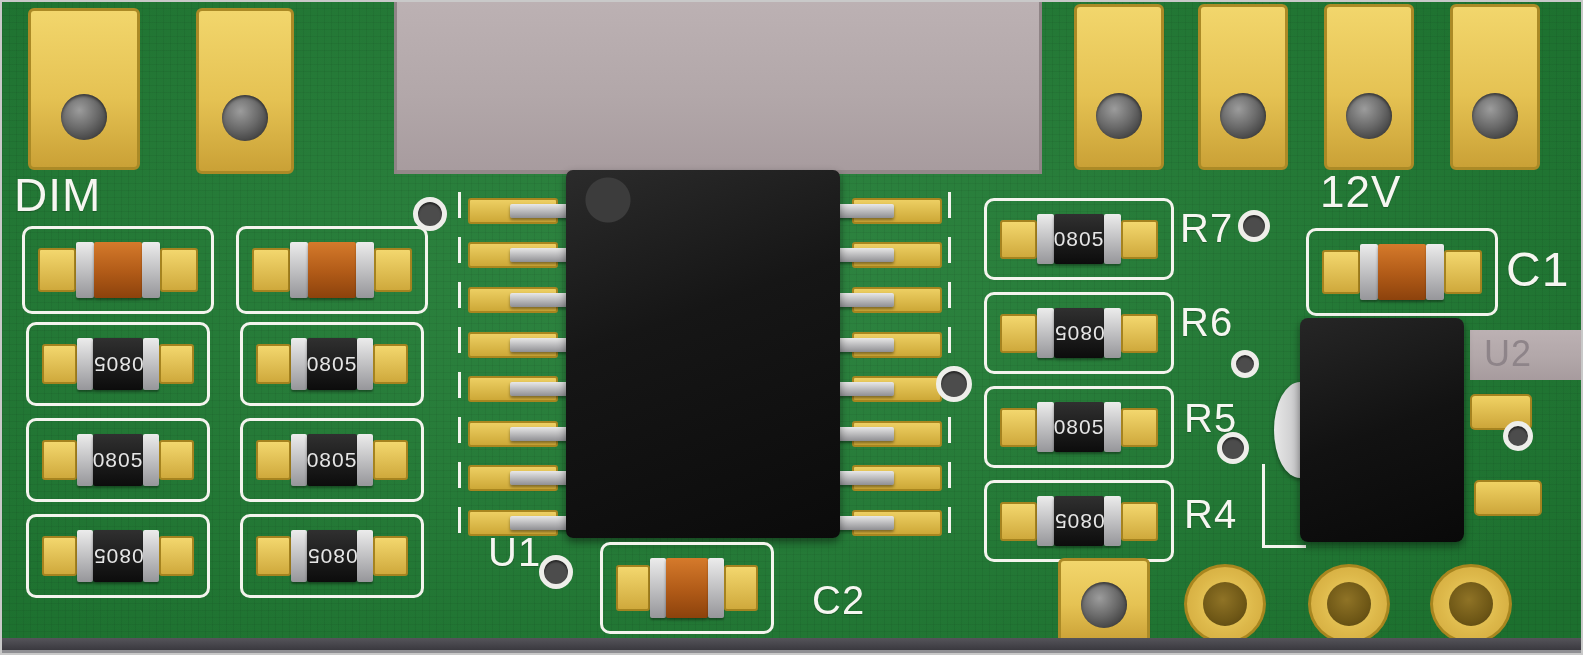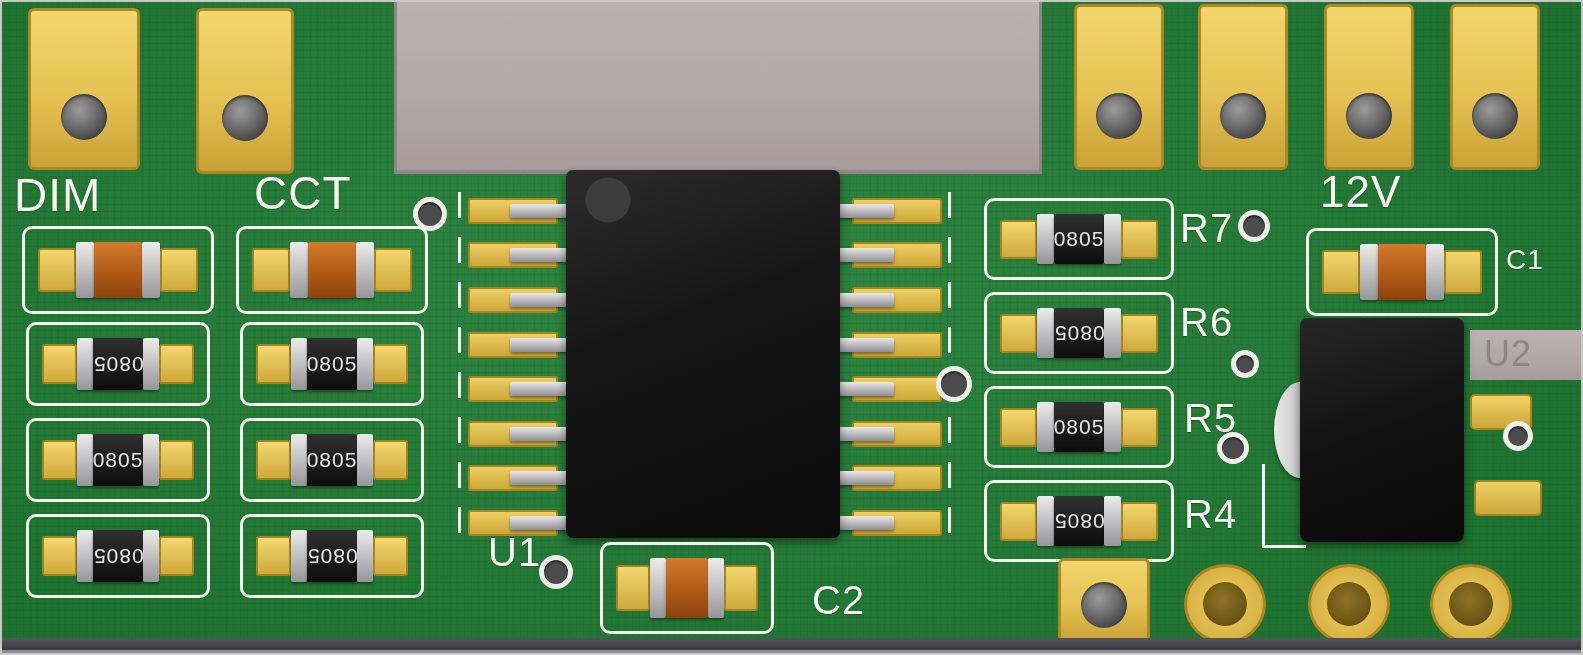--- a/index.html
+++ b/index.html
@@ -363,24 +363,23 @@
 
   <div class="via" style="left:411px;top:195px;width:34px;height:34px"></div>
   <div class="via" style="left:934px;top:364px;width:36px;height:36px"></div>
   <div class="via" style="left:1236px;top:208px;width:32px;height:32px"></div>
   <div class="via" style="left:1229px;top:348px;width:28px;height:28px"></div>
   <div class="via" style="left:1215px;top:430px;width:32px;height:32px"></div>
   <div class="via" style="left:537px;top:553px;width:34px;height:34px"></div>
   <div class="via" style="left:1501px;top:419px;width:30px;height:30px"></div>
 
   <span class="silk-label" style="left:12px;top:170px;font-size:46px">DIM</span>
-  <span class="silk-label" style="left:252px;top:168px;font-size:46px">CCT</span>
   <span class="silk-label" style="left:1318px;top:168px;font-size:44px">12V</span>
   <span class="silk-label" style="left:1178px;top:206px;font-size:40px">R7</span>
   <span class="silk-label" style="left:1178px;top:300px;font-size:40px">R6</span>
   <span class="silk-label" style="left:1182px;top:396px;font-size:40px">R5</span>
   <span class="silk-label" style="left:1182px;top:492px;font-size:40px">R4</span>
-  <span class="silk-label" style="left:1504px;top:244px;font-size:28px">C1</span>
+  <span class="silk-label" style="left:1504px;top:244px;font-size:48px">C1</span>
   <span class="silk-label" style="left:810px;top:578px;font-size:40px">C2</span>
   <span class="silk-label" style="left:486px;top:530px;font-size:40px">U1</span>
 
   <div class="edge-strip"></div>
 </div>
 
 </body></html>

